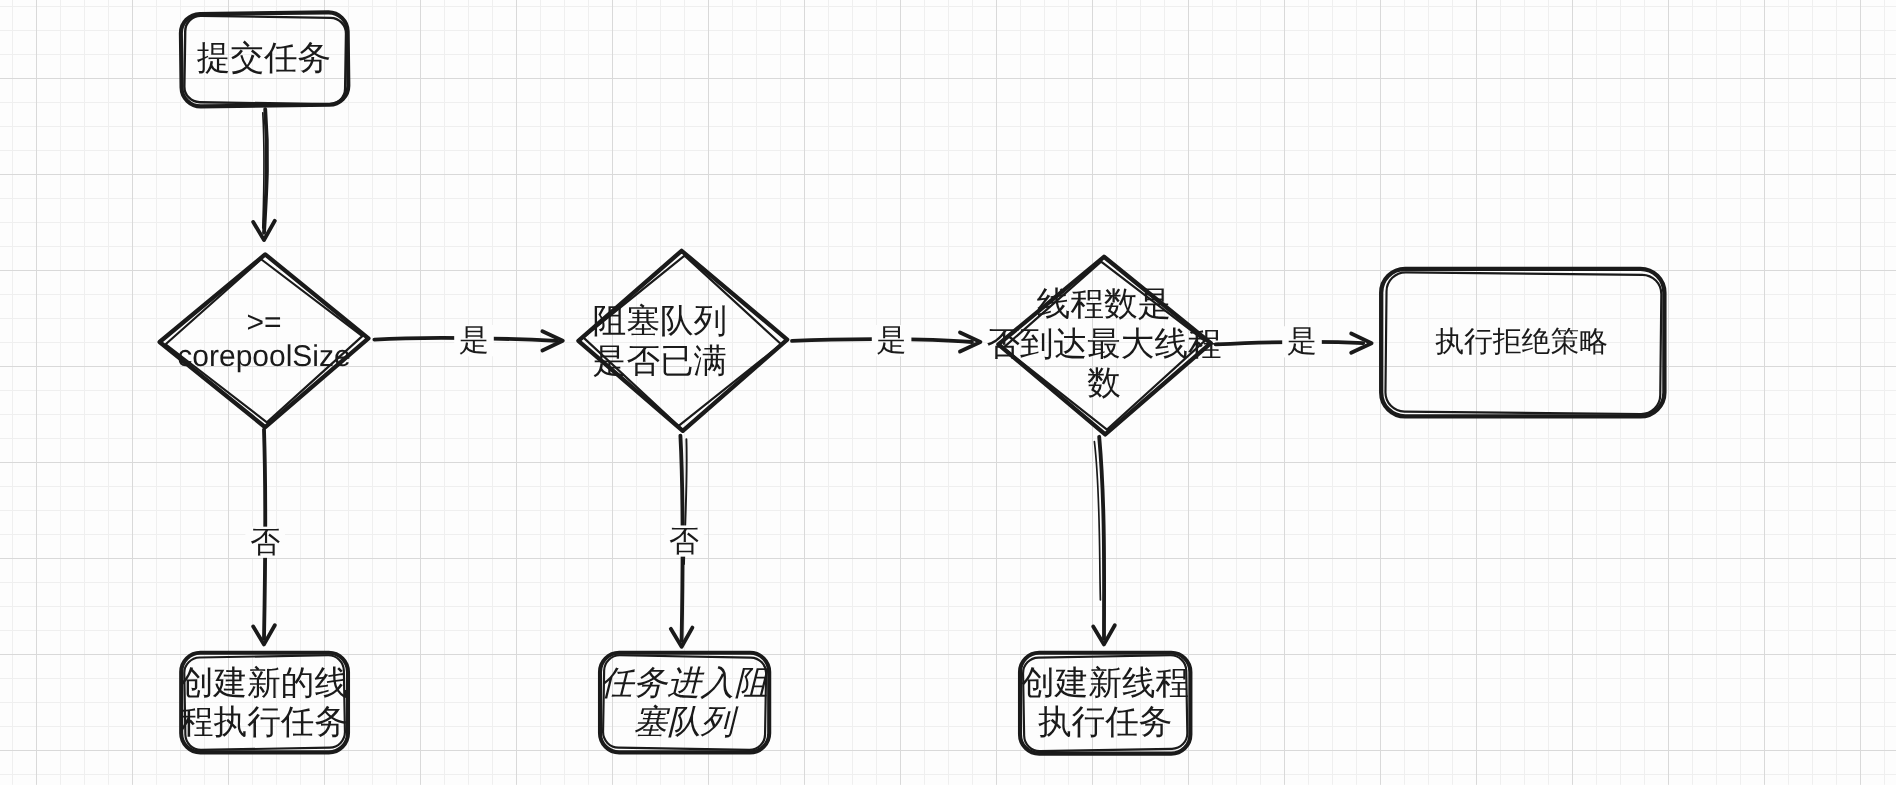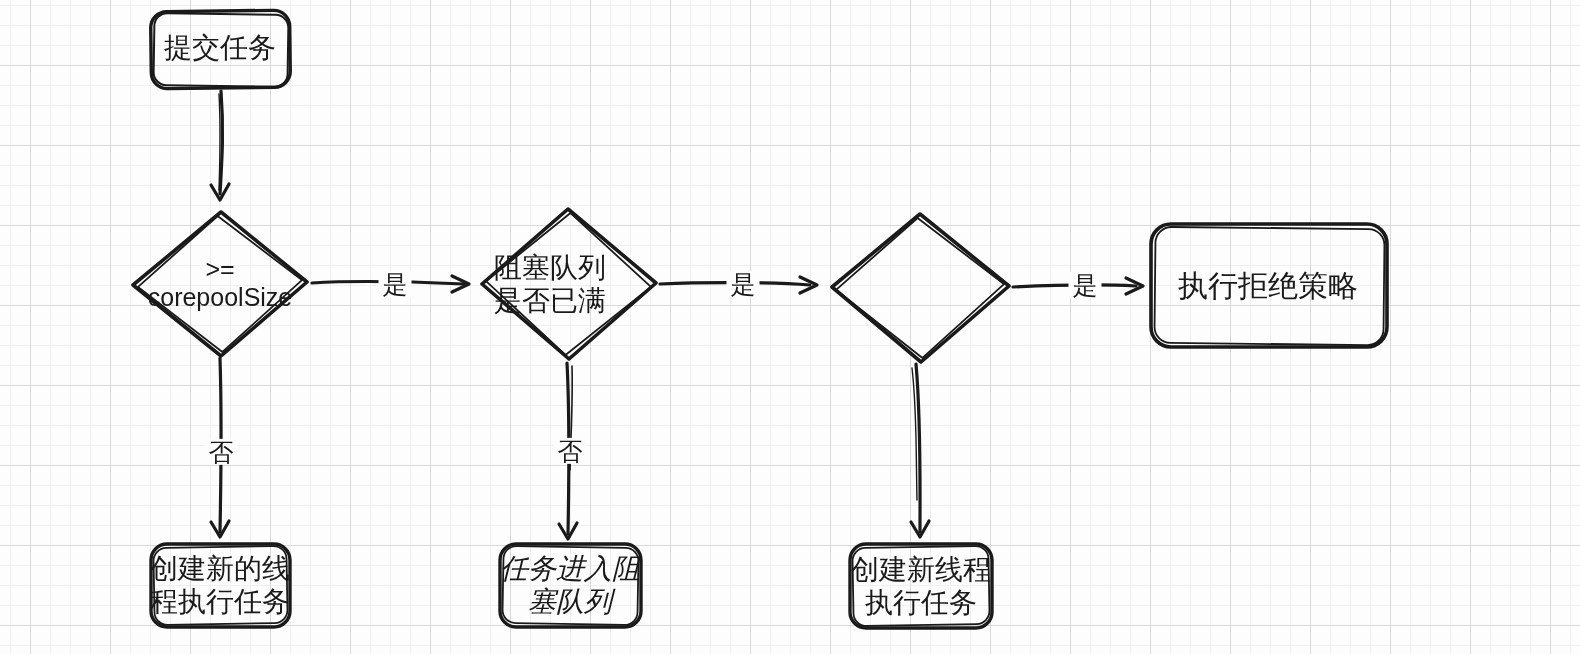--- a/index.html
+++ b/index.html
@@ -24,21 +24,21 @@
     position: absolute;
     transform: translate(-50%, -50%);
     color: #1a1a1a;
     text-align: center;
     white-space: pre-line;
     line-height: 1.18;
     user-select: none;
   }
   .node-lbl { font-size: 28px; }
   .lbl.small { font-size: 25px; line-height: 1.12; }
-  .lbl.big { font-size: 30px; }
+  .lbl.big { font-size: 24px; }
   .edge-lbl {
     font-size: 25px;
     background: #fdfdfd;
     padding: 0 4px;
     line-height: 1.05;
   }
 </style>
 </head>
 <body>
 
@@ -128,20 +128,23 @@
   </svg>
 
   <div class="lbl node-lbl" style="left:220px; top:48px;">提交任务</div>
 
   <div class="lbl small" style="left:220px; top:283px;">&gt;=
 corepoolSize</div>
 
   <div class="lbl node-lbl" style="left:550px; top:284px;">阻塞队列
 是否已满</div>
 
+  <div class="lbl node-lbl" style="left:920px; top:286px;">线程数是
+否到达最大线程
+数</div>
 
   <div class="lbl big" style="left:1268px; top:286px;">执行拒绝策略</div>
 
   <div class="lbl node-lbl" style="left:220px; top:585px;">创建新的线
 程执行任务</div>
 
   <div class="lbl node-lbl" style="left:570px; top:585px;font-style:italic;">任务进入阻
 塞队列</div>
 
   <div class="lbl node-lbl" style="left:921px; top:586px;font-family:Liberation Serif, serif;">创建新线程

